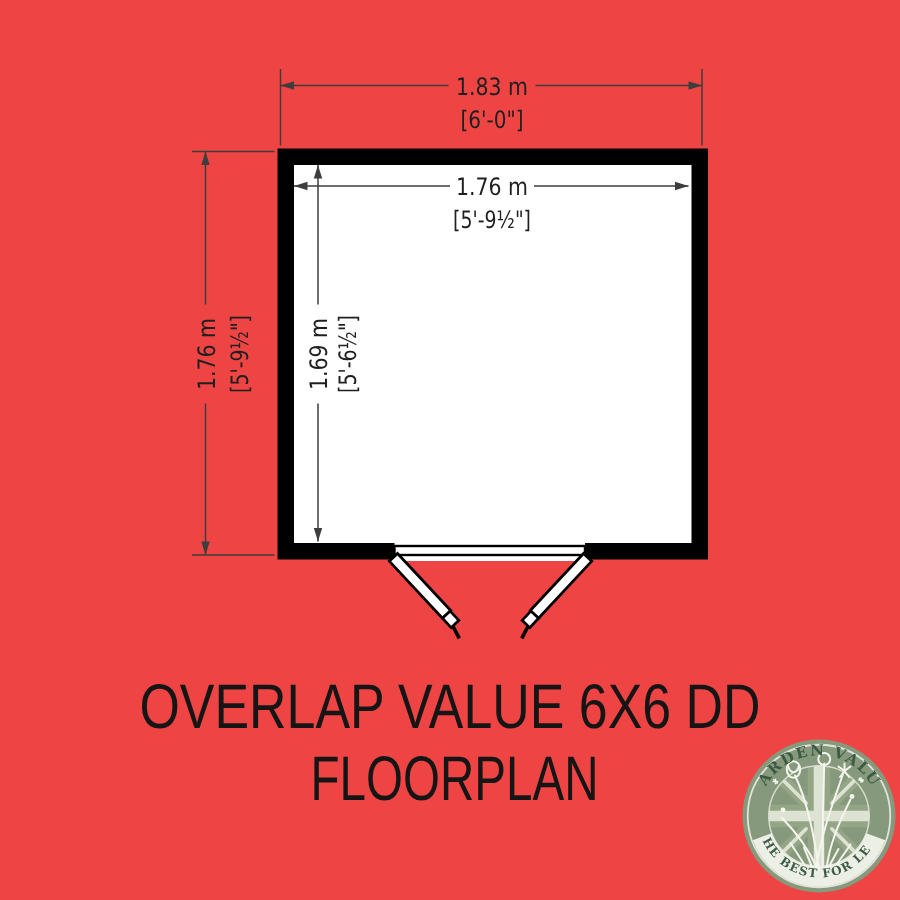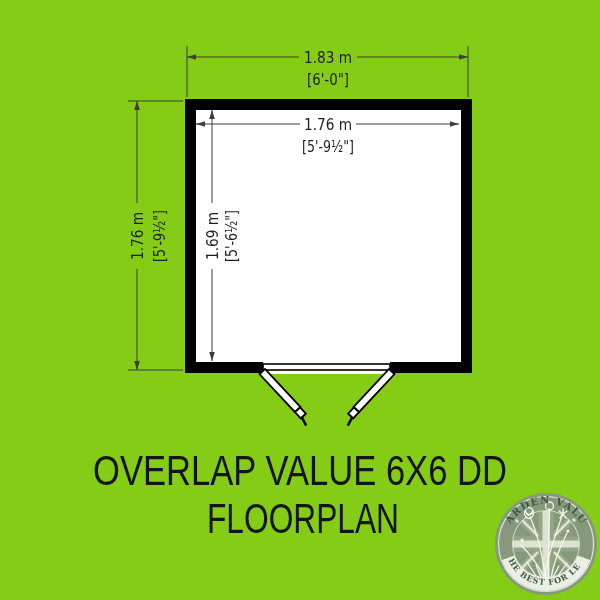--- a/index.html
+++ b/index.html
@@ -1,19 +1,19 @@
 <!DOCTYPE html>
 <html><head>
 <meta charset="utf-8">
 <style>
   html,body{margin:0;padding:0;background:#ffffff;}
   .canvas{
     position:relative;
     width:600px;height:600px;
-    background:#84cc16;
+    background:#ef4444;
     overflow:hidden;
     font-family:"DejaVu Sans", sans-serif;
   }
   svg{display:block;}
   .dim-text{font-family:"DejaVu Sans", sans-serif; fill:#1f1f1f;}
   .title-text{font-family:"Liberation Sans", sans-serif; fill:#151515;}
   .logo-arc{font-family:"DejaVu Serif", serif; font-weight:bold;}
 </style>
 </head>
 <body>

